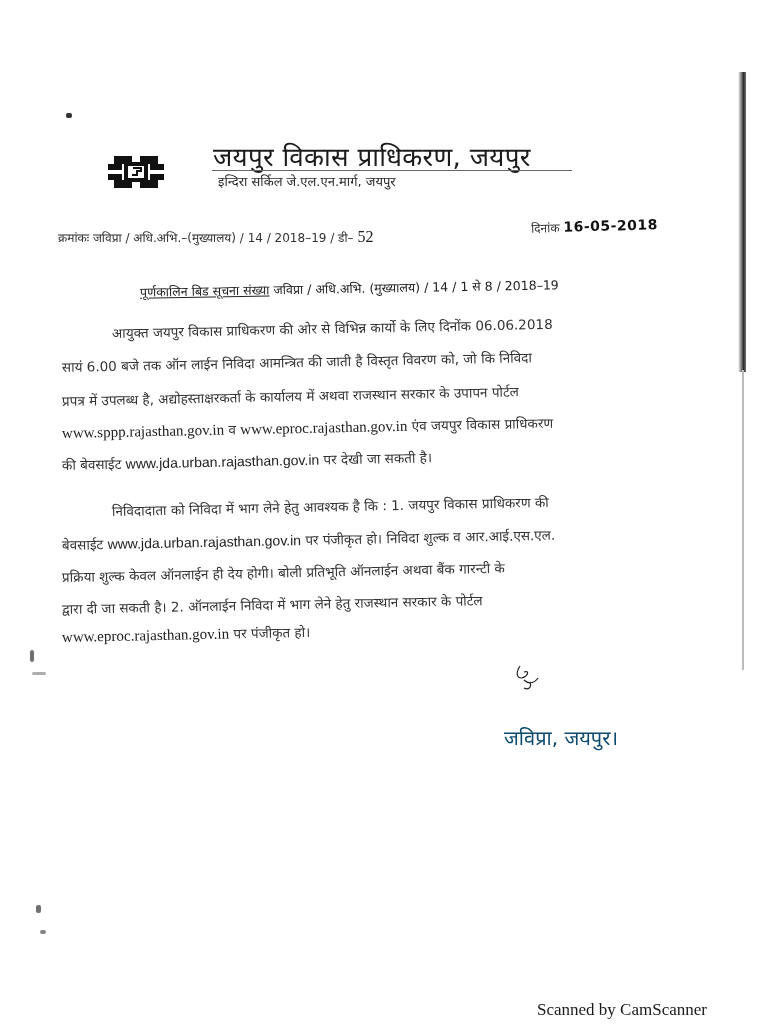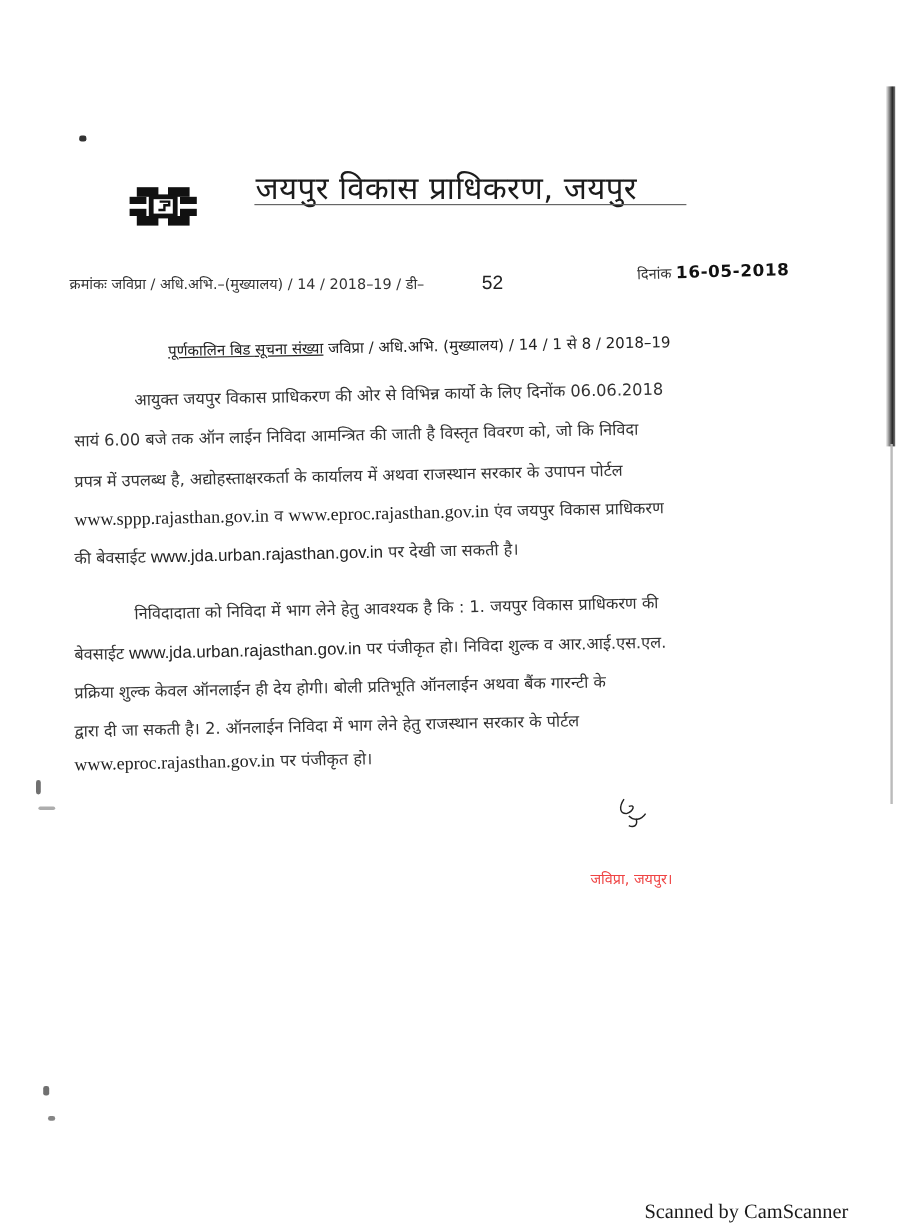--- a/index.html
+++ b/index.html
@@ -25,21 +25,21 @@
     }
     .title-rule {
       position: absolute; left: 212px; top: 170px; width: 360px; height: 1px; background: #666;
     }
     .subtitle {
       position: absolute; left: 218px; top: 172px; font-size: 13px; color: #2a2a2a; white-space: nowrap;
     }
     .ref-line {
       position: absolute; left: 58px; top: 228px; font-size: 12px; color: #333; white-space: nowrap;
     }
-    .ref-hand { font-family: Liberation Sans, sans-serif; font-size: 16px; color: #222; margin-left: 44px; }
+    .ref-hand { font-family: Liberation Serif, serif; font-size: 16px; color: #222; }
     .date-line {
       position: absolute; left: 531px; top: 218px; font-size: 12px; color: #333; white-space: nowrap;
       transform: rotate(-1.5deg);
     }
     .date-hand { font-size: 14px; color: #111; font-weight: bold; letter-spacing: 0.5px; }
     .notice-heading {
       position: absolute; left: 140px; top: 280px; font-size: 12.5px; color: #222; white-space: nowrap;
       transform: rotate(-1deg);
     }
     .notice-heading .u { text-decoration: underline; }
@@ -49,21 +49,21 @@
     }
     .latin { font-family: "Liberation Serif", serif; font-size: 15px; color: #222; }
     .latin-sans { font-family: "Liberation Sans", sans-serif; font-size: 14px; color: #222; }
     .signature {
       position: absolute; left: 510px; top: 662px; width: 34px; height: 30px;
     }
     .sign-title {
       position: absolute; left: 423px; top: 700px; font-size: 16px; color: #1e1e1e; white-space: nowrap;
     }
     .sign-place {
-      position: absolute; left: 492px; top: 724px; font-size: 12px; color: #ef4444; white-space: nowrap;
+      position: absolute; left: 504px; top: 724px; font-size: 20px; color: #0c4a6e; white-space: nowrap;
     }
     .footer {
       position: absolute; left: 537px; top: 1000px; font-family: "Liberation Serif", serif;
       font-size: 17px; color: #1a1a1a; white-space: nowrap;
     }
   </style>
 </head>
 <body>
 
 <div class="page">
@@ -87,20 +87,21 @@
       <rect x="8" y="30" width="18" height="8"></rect>
       <rect x="34" y="30" width="18" height="8"></rect>
       <rect x="18" y="12" width="24" height="20"></rect>
     </g>
     <rect x="22" y="16" width="16" height="12" fill="#fff"></rect>
     <path d="M27 18 h8 v3 h-4 v4 h-5" stroke="#111" stroke-width="2" fill="none"></path>
   </svg>
 
   <div class="title">जयपुर विकास प्राधिकरण, जयपुर</div>
   <div class="title-rule"></div>
+  <div class="subtitle">इन्दिरा सर्किल जे.एल.एन.मार्ग, जयपुर</div>
 
   <div class="ref-line">
     <span>क्रमांकः</span>
     <span>जविप्रा / अधि.अभि.–(मुख्यालय) / 14 / 2018–19 / डी–</span>
     <span class="ref-hand">52</span>
   </div>
 
   <div class="date-line">
     <span>दिनांक</span>
     <span class="date-hand">16-05-2018</span>

